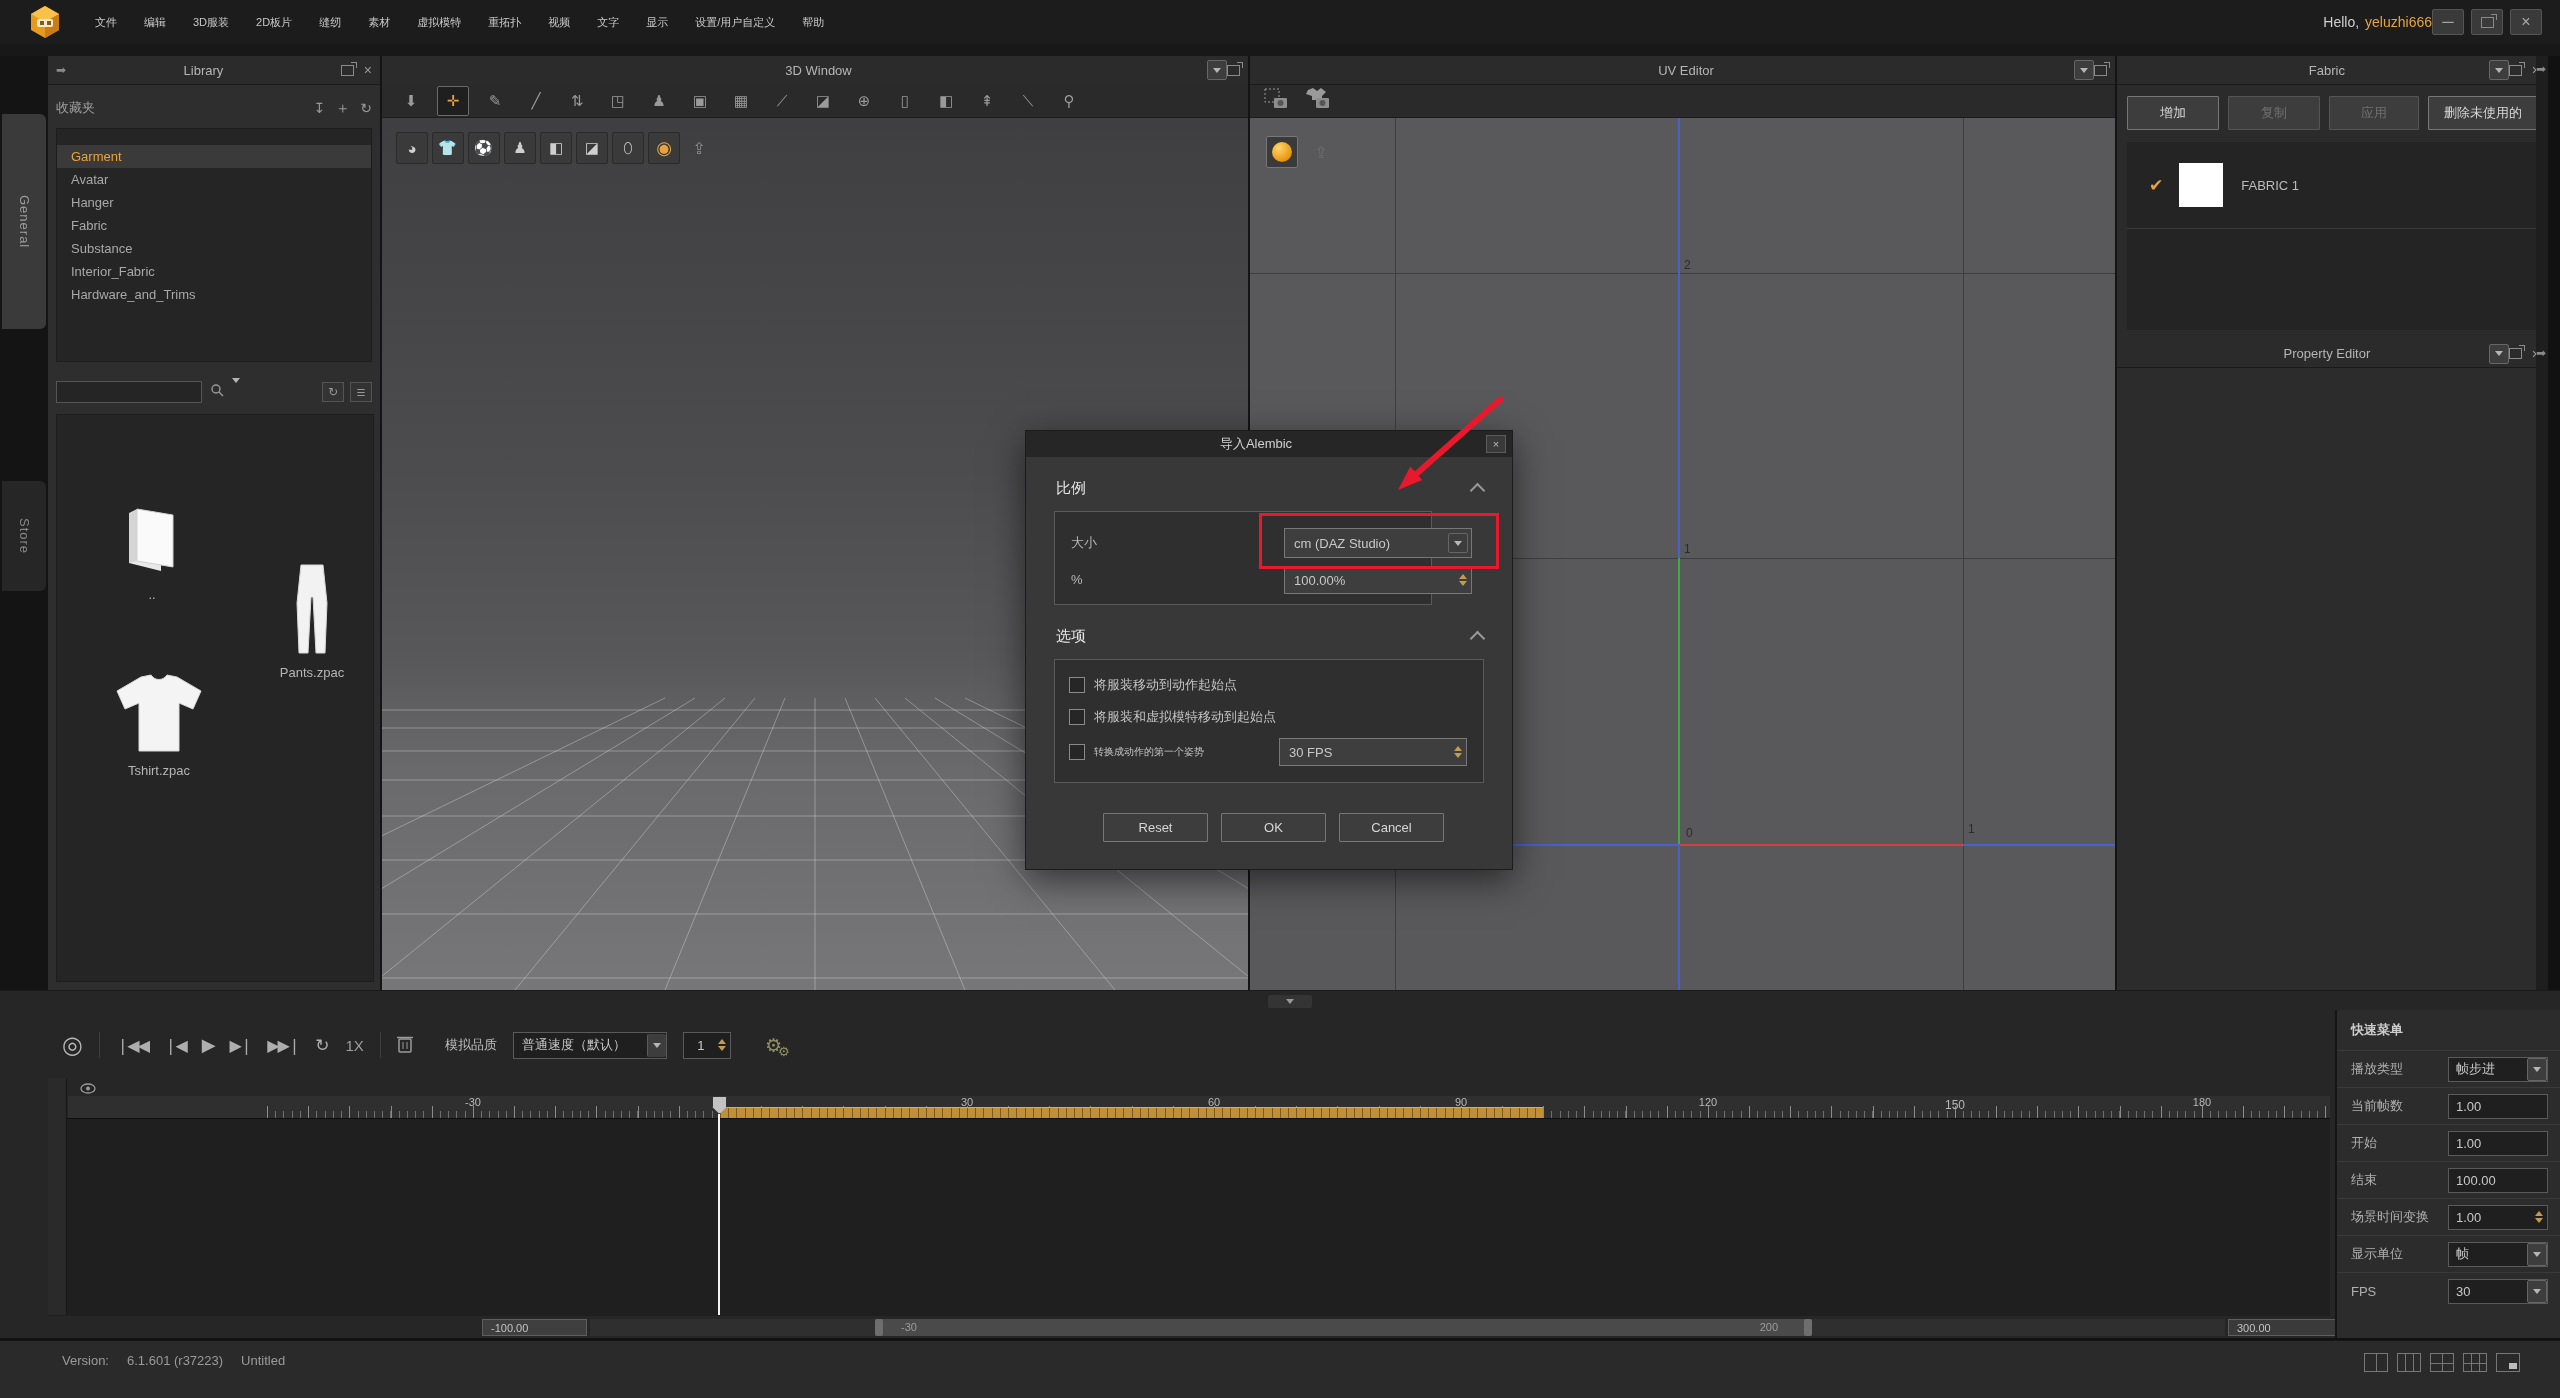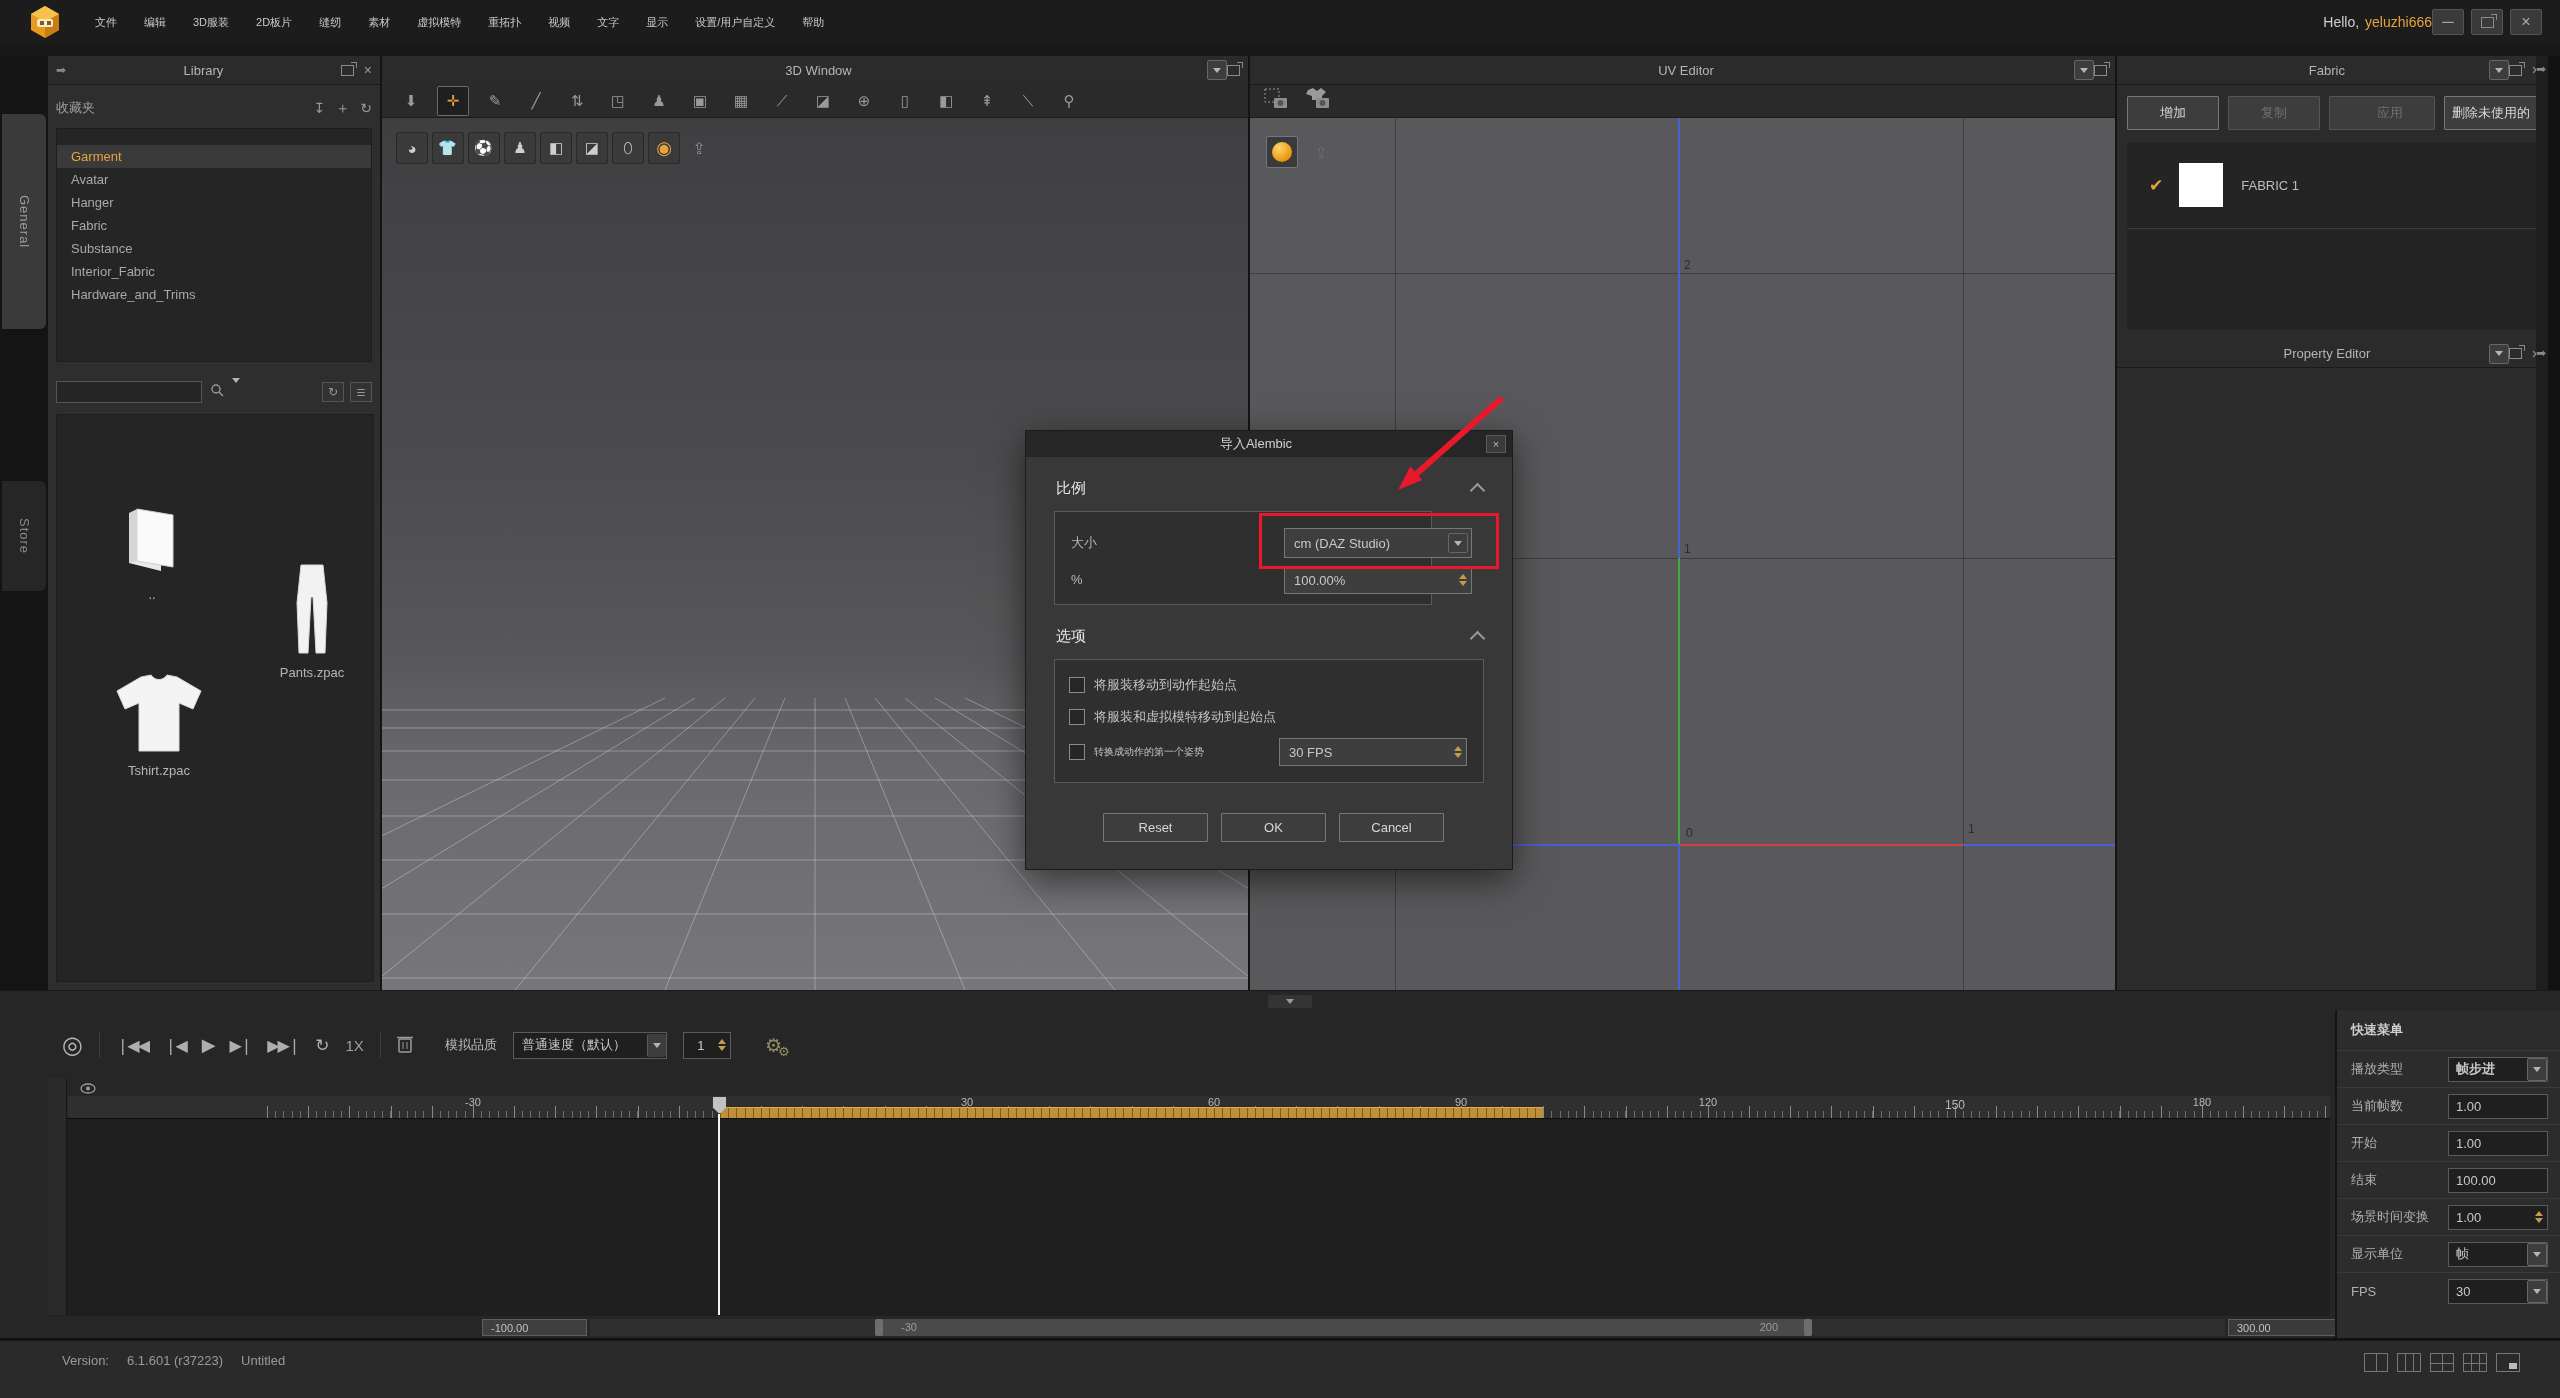--- a/index.html
+++ b/index.html
@@ -297,21 +297,21 @@
     <span class="title" style="margin-left:40px;">Fabric</span>
     <span class="ddbtn" style="margin-right:auto;">
         <span class="tri-down"></span>
       </span>
     <span class="popout" style="margin-right:10px;"></span>
     <span class="closex">×</span>
   </div>
   <div class="abs" style="left:10px;top:40px;width:411px;height:34px;display:flex;gap:9px;">
     <div class="btn" style="width:90px;">增加</div>
     <div class="btn dis" style="width:90px;">复制</div>
-    <div class="btn dis" style="width:88px;padding-left:16px;">应用</div>
+    <div class="btn dis" style="width:88px;">应用</div>
     <div class="btn" style="flex:1;">删除未使用的</div>
   </div>
   <div class="abs" style="left:10px;top:86px;width:411px;height:188px;background:#242424;">
     <div style="height:86px;display:flex;align-items:center;padding-left:22px;border-bottom:1px solid #3a3a3a;">
       <span style="color:#e8a33d;font-size:17px;margin-right:16px;">✔</span>
       <span style="width:44px;height:44px;background:#ffffff;display:inline-block;margin-right:18px;"></span>
       <span style="font-size:13px;color:#bdbdbd;">FABRIC 1</span>
     </div>
   </div>
 
@@ -429,21 +429,21 @@
     </div>
   </div>
 </div>
 
 <div class="abs" style="left:2335px;top:1010px;width:225px;height:328px;background:#2c2c2c;border-left:2px solid #151515;box-sizing:border-box;">
   <div style="height:40px;display:flex;align-items:center;padding-left:14px;font-size:13px;font-weight:bold;color:#cscsc;color:#cccccc;border-bottom:1px solid #3a3a3a;">快速菜单</div>
 
   <div class="qrow">
     <span>播放类型</span>
     <span class="qctl inputbox">
-      <span style="flex:1;padding-left:7px;font-weight:bold;">帧步进</span>
+      <span style="flex:1;padding-left:7px;">帧步进</span>
       <span class="ddbtn" style="height:21px;">
           <span class="tri-down"></span>
         </span>
     </span>
   </div>
   <div class="qrow">
     <span>当前帧数</span>
     <span class="qctl inputbox">
         <span style="padding-left:7px;">1.00</span>
       </span>

